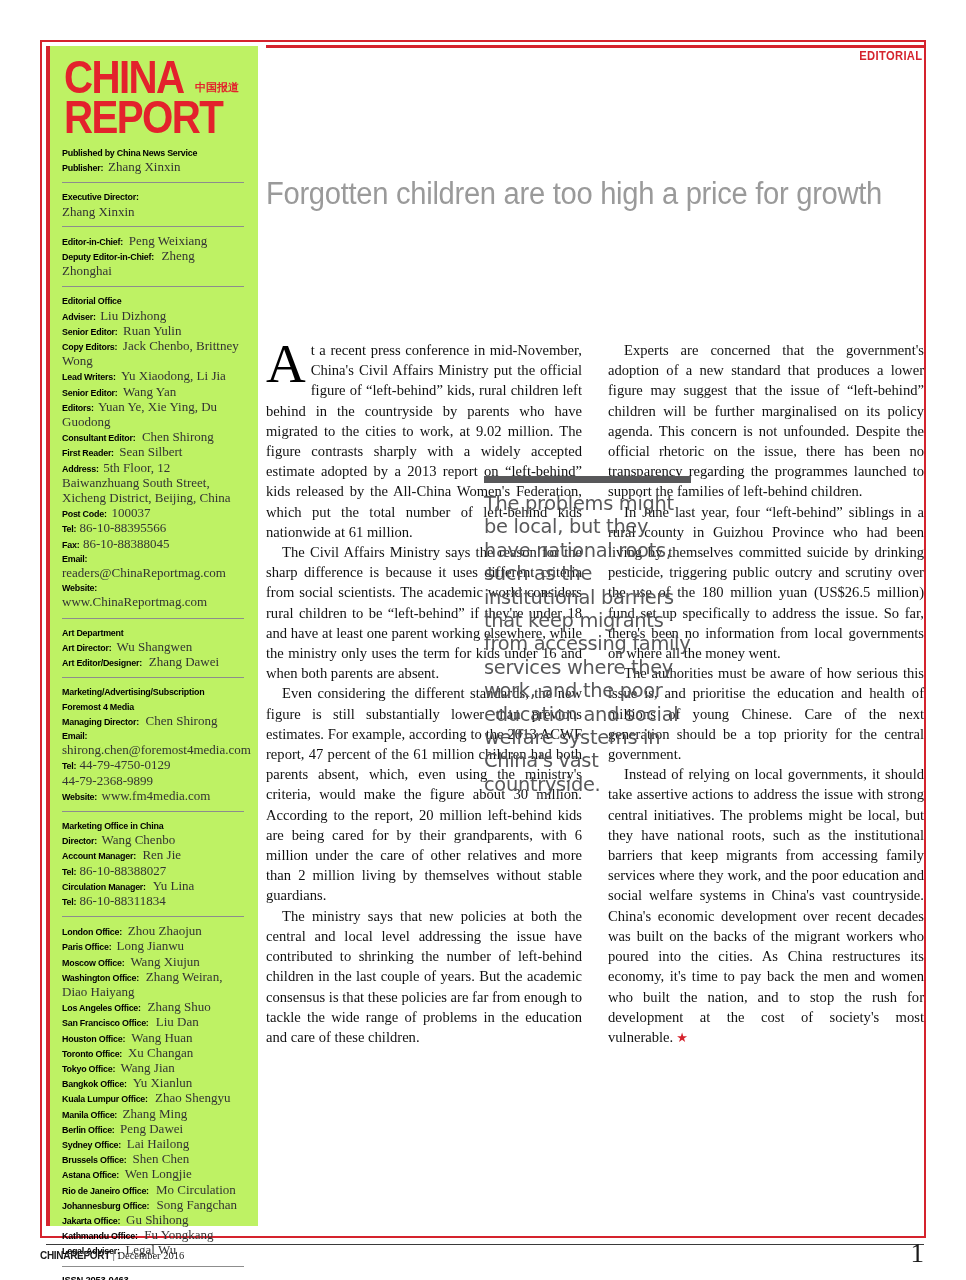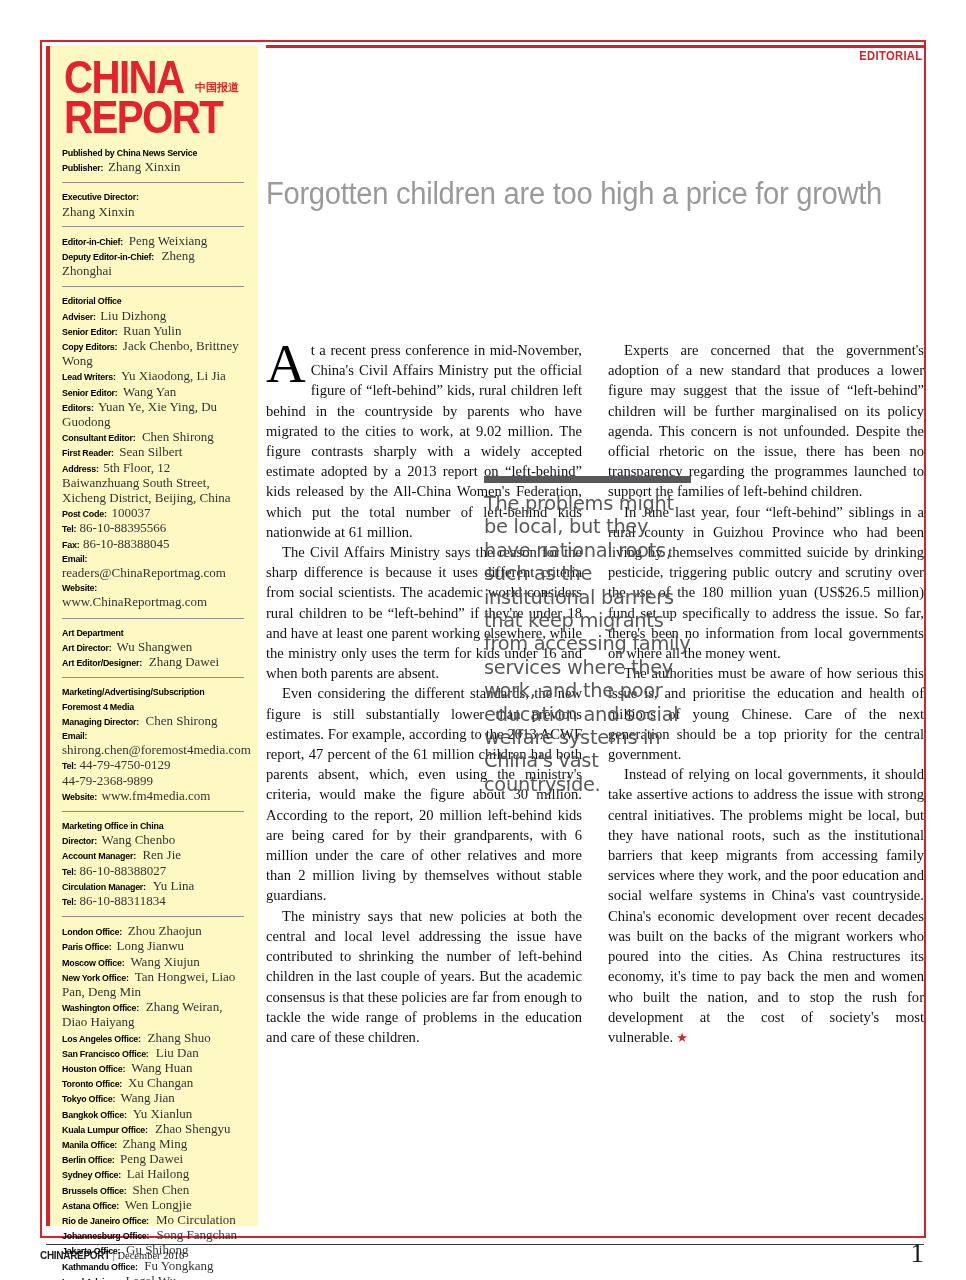--- a/index.html
+++ b/index.html
@@ -52,21 +52,21 @@
     transform: scaleX(0.94);
     transform-origin: left center;
     white-space: nowrap;
   }
 
   
   .sidebar {
     position: absolute;
     left: 46px; top: 46px;
     width: 212px; height: 1180px;
-    background: #fef9c3;
+    background: #bef264;
     border-left: 4px solid #d5232d;
     box-sizing: border-box;
     padding: 10px 12px 0 12px;
   }
   .logo-wrap {
     position: relative;
     height: 78px;
     margin: 2px 0 10px 2px;
   }
   .logo-line {
@@ -305,21 +305,20 @@
       </div>
   </div>
 
   <hr class="divider">
 
   <div class="sb-block">
     <div id="bureau-items">
         <div class="sb-line"><span class="sb-head" style="display: inline-block;">London Office:</span> <span class="sb-cont">Zhou Zhaojun</span></div>
         <div class="sb-line"><span class="sb-head" style="display: inline-block;">Paris Office:</span> <span class="sb-cont">Long Jianwu</span></div>
         <div class="sb-line"><span class="sb-head" style="display: inline-block;">Moscow Office:</span> <span class="sb-cont">Wang Xiujun</span></div>
-        <div class="sb-line"><span class="sb-head" style="display: inline-block;">New York Office:</span> <span class="sb-cont">Tan Hongwei, Liao Pan, Deng Min</span></div>
         <div class="sb-line"><span class="sb-head" style="display: inline-block;">Washington Office:</span> <span class="sb-cont">Zhang Weiran, Diao Haiyang</span></div>
         <div class="sb-line"><span class="sb-head" style="display: inline-block;">Los Angeles Office:</span> <span class="sb-cont">Zhang Shuo</span></div>
         <div class="sb-line"><span class="sb-head" style="display: inline-block;">San Francisco Office:</span> <span class="sb-cont">Liu Dan</span></div>
         <div class="sb-line"><span class="sb-head" style="display: inline-block;">Houston Office:</span> <span class="sb-cont">Wang Huan</span></div>
         <div class="sb-line"><span class="sb-head" style="display: inline-block;">Toronto Office:</span> <span class="sb-cont">Xu Changan</span></div>
         <div class="sb-line"><span class="sb-head" style="display: inline-block;">Tokyo Office:</span> <span class="sb-cont">Wang Jian</span></div>
         <div class="sb-line"><span class="sb-head" style="display: inline-block;">Bangkok Office:</span> <span class="sb-cont">Yu Xianlun</span></div>
         <div class="sb-line"><span class="sb-head" style="display: inline-block;">Kuala Lumpur Office:</span> <span class="sb-cont">Zhao Shengyu</span></div>
         <div class="sb-line"><span class="sb-head" style="display: inline-block;">Manila Office:</span> <span class="sb-cont">Zhang Ming</span></div>
         <div class="sb-line"><span class="sb-head" style="display: inline-block;">Berlin Office:</span> <span class="sb-cont">Peng Dawei</span></div>

